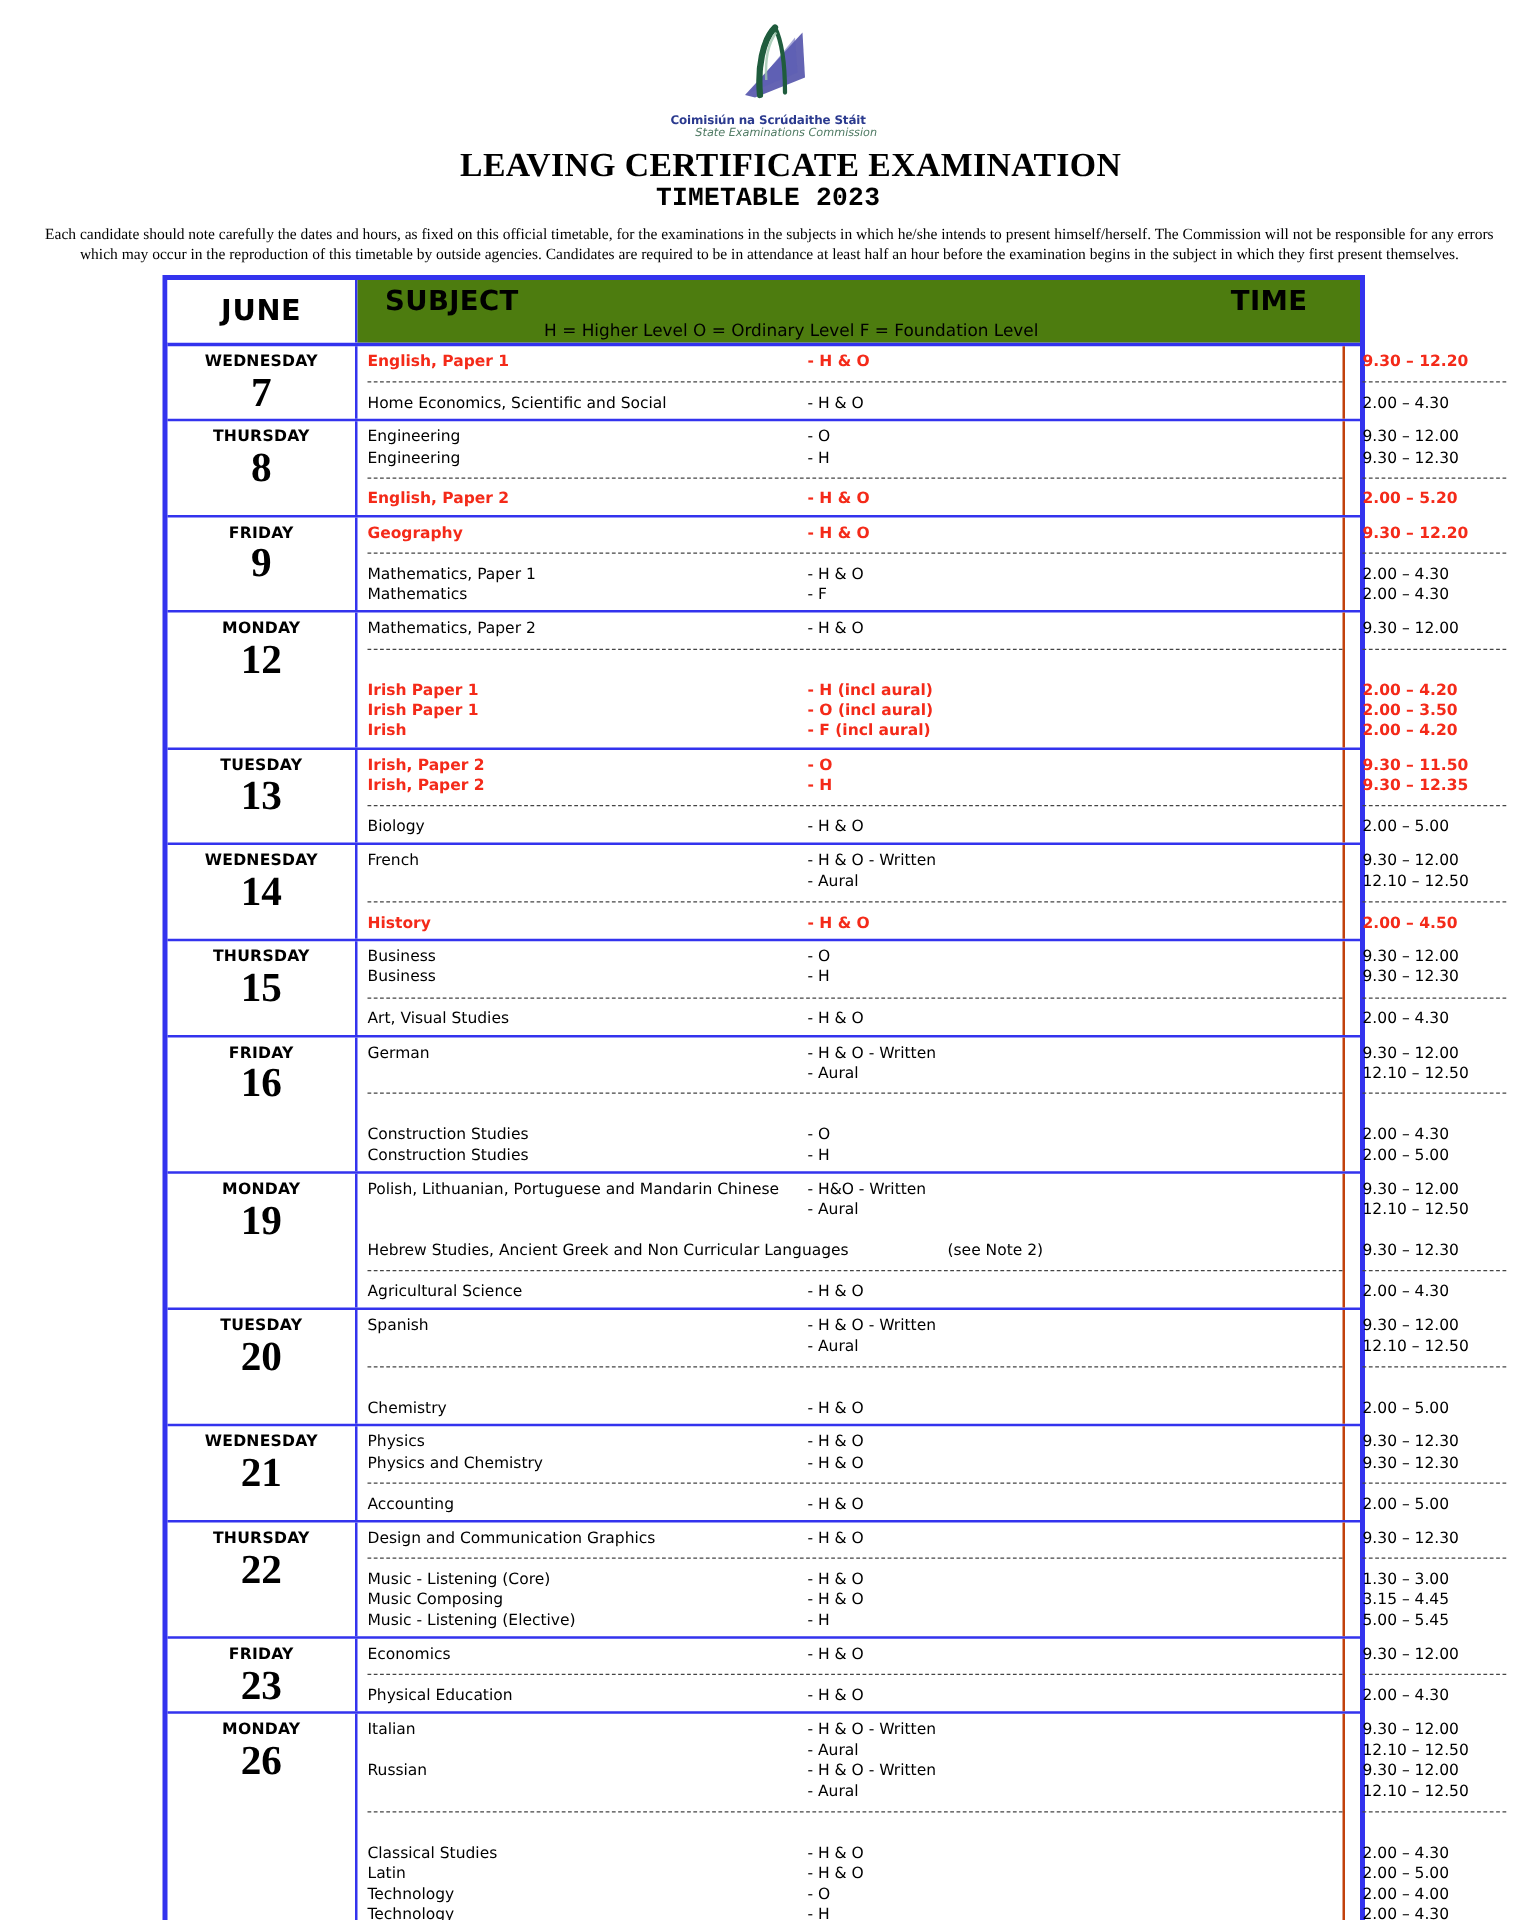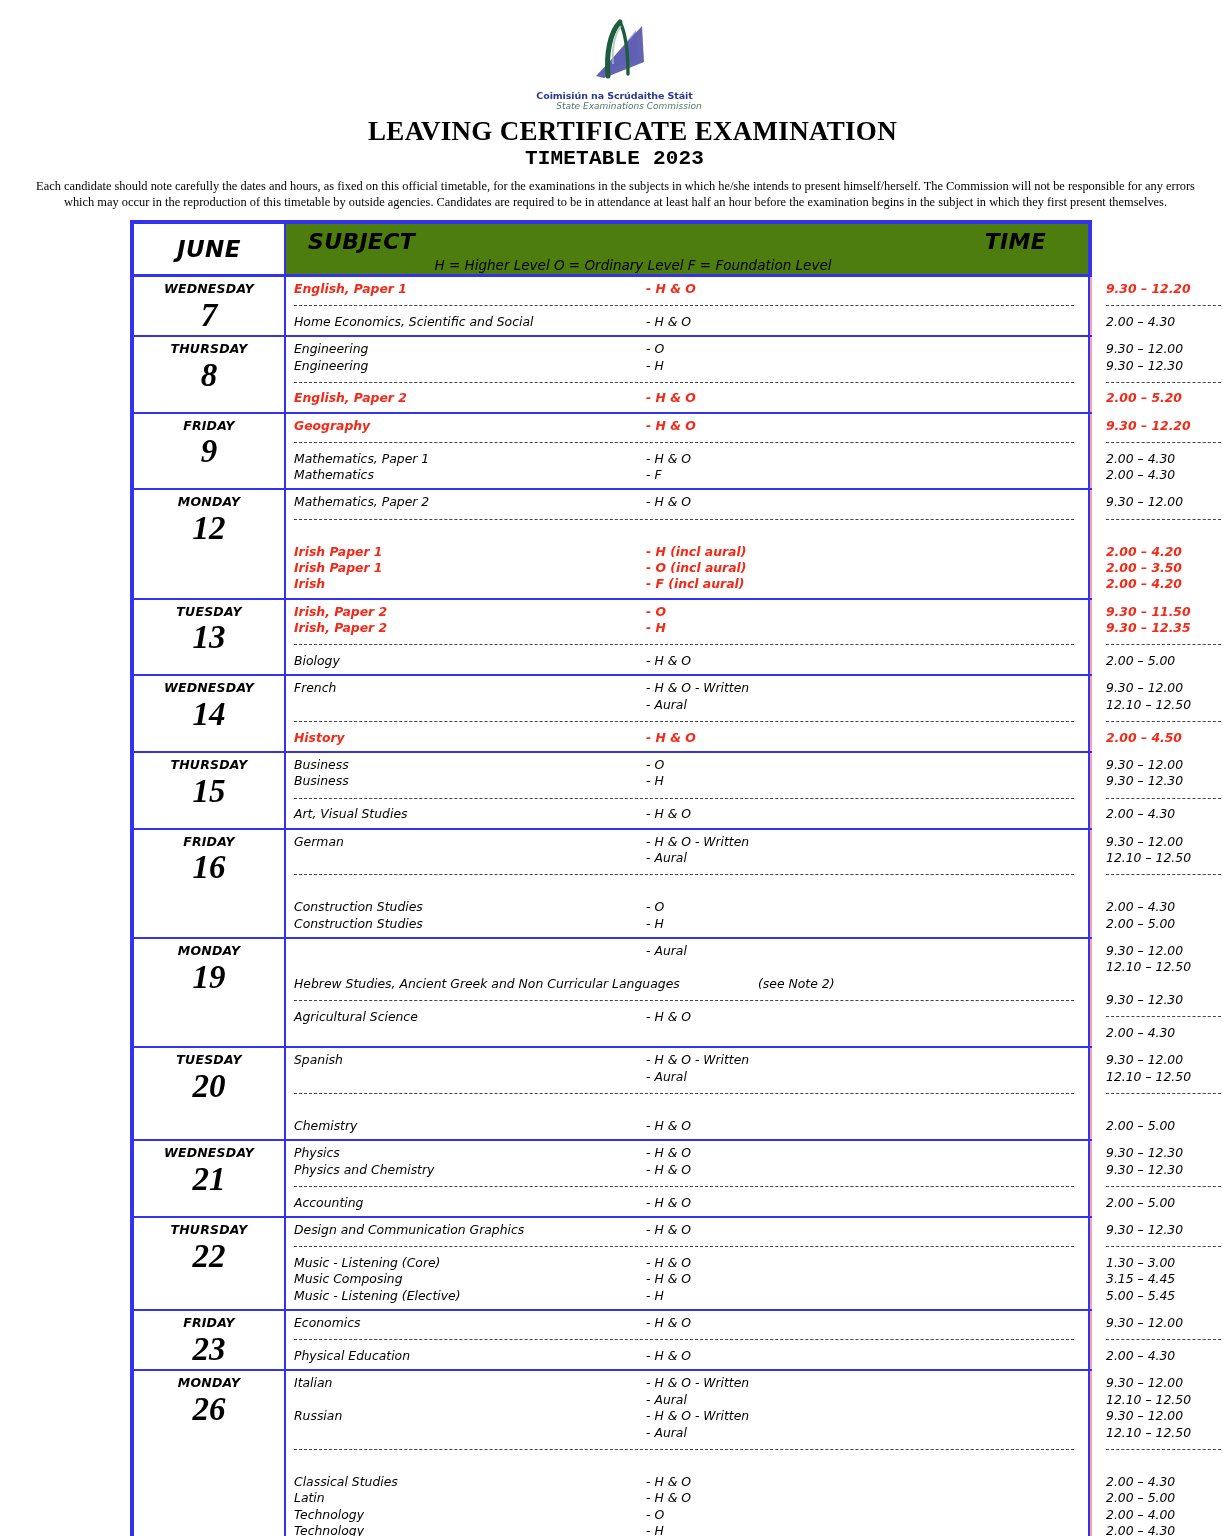--- a/index.html
+++ b/index.html
@@ -68,41 +68,41 @@
   .tt {
     position: absolute;
     left: 130px;
     top: 220px;
     width: 962px;
     border: 4px solid #3333ee;
     box-sizing: border-box;
     background: #ffffff;
   }
 
-  .row { display: flex; border-bottom: 2px solid #3333ee; font-style: italic; }
+  .row { display: flex; border-bottom: 2px solid #3333ee; }
   .row:last-child { border-bottom: none; }
 
   .col-day {
     width: 152px;
     flex: 0 0 152px;
     box-sizing: border-box;
     text-align: center;
     padding-top: 6px;
     border-right: 2px solid #3333ee;
   }
   .col-body {
     flex: 1 1 auto;
     display: flex;
     box-sizing: border-box;
   }
   .col-subject {
     flex: 1 1 auto;
     box-sizing: border-box;
-    border-right: 2px solid #fca5a5;
-    padding: 4px 16px 5px 8px;
+    border-right: 2px solid #c2410c;
+    padding: 4px 0 5px 8px;
     position: relative;
   }
   .col-time {
     width: 186px;
     flex: 0 0 186px;
     box-sizing: border-box;
     padding: 4px 0 5px 14px;
   }
 
   
@@ -516,20 +516,24 @@
           </div>
         </div>
         <div class="row">
           <div class="col-day">
             <div class="day-name">MONDAY</div>
             <div class="day-num">19</div>
           </div>
           <div class="col-body">
             <div class="col-subject">
               <div class="entry">
+                <span class="e-subject">Polish, Lithuanian, Portuguese and Mandarin Chinese</span>
+                <span class="e-level">- H&amp;O - Written</span>
+              </div>
+              <div class="entry">
                 <span class="e-subject">&nbsp;</span>
                 <span class="e-level">- Aural</span>
               </div>
               <div class="entry">
                 <span class="e-subject">&nbsp;</span>
                 <span class="e-level">&nbsp;</span>
               </div>
               <div class="entry">
                 <span class="e-subject">Hebrew Studies, Ancient Greek and Non Curricular Languages</span>
                 <span class="e-level" style="padding-left: 112px;">(see Note 2)</span>

